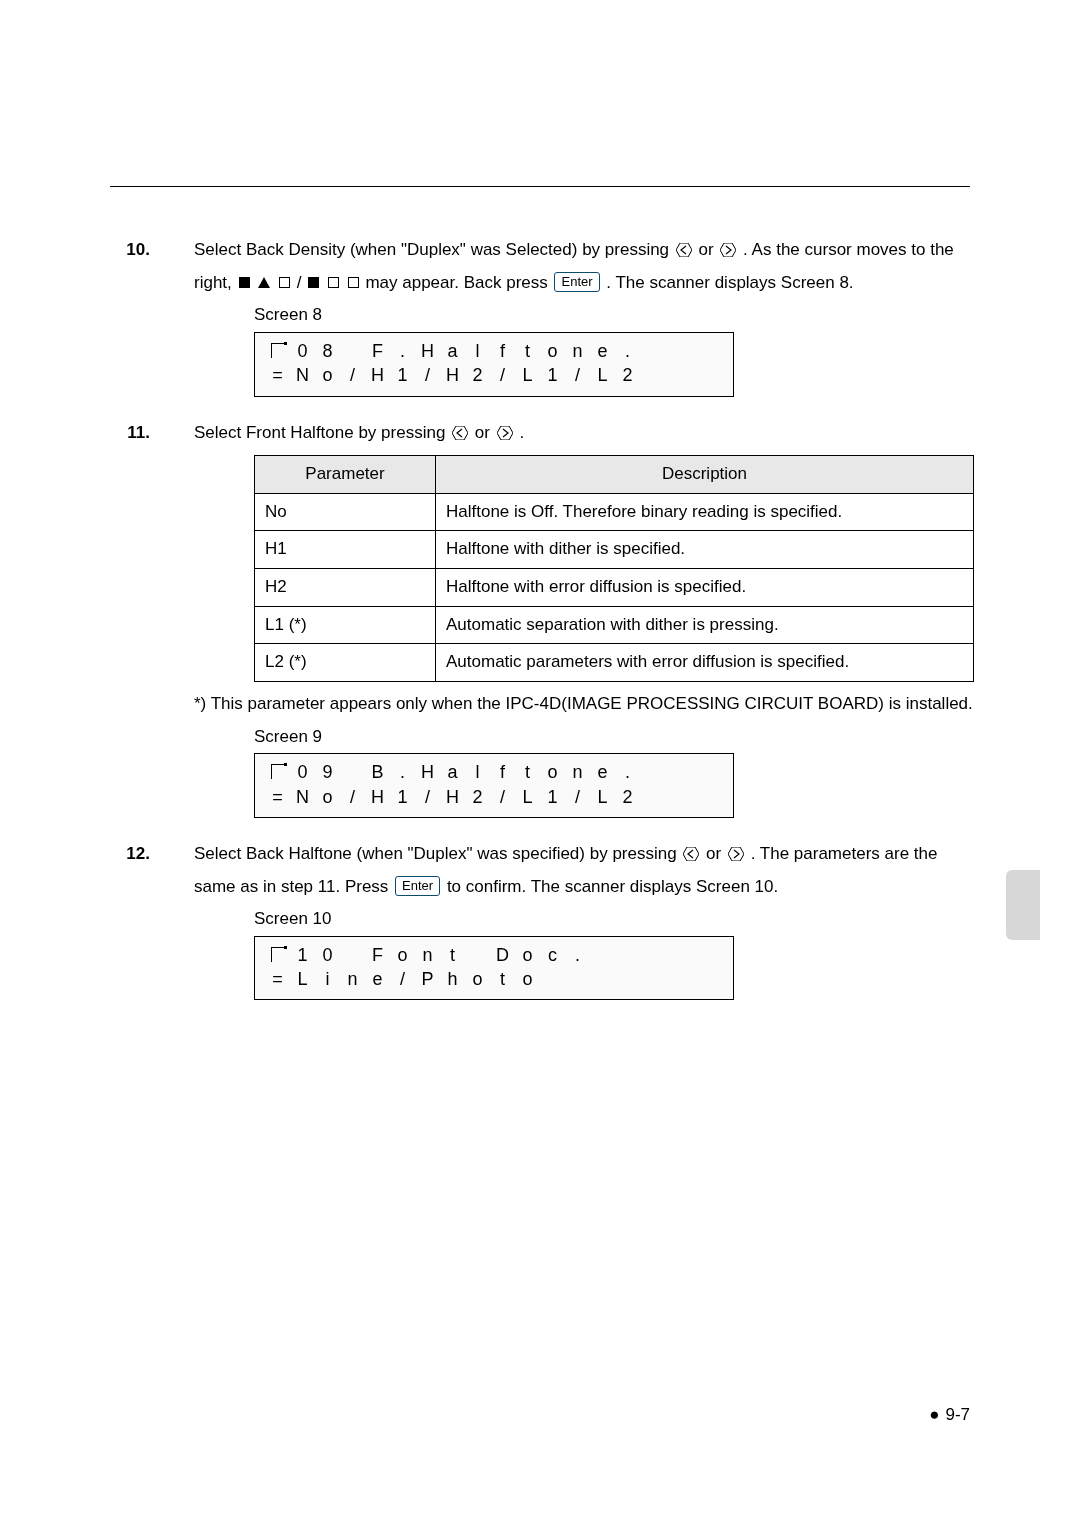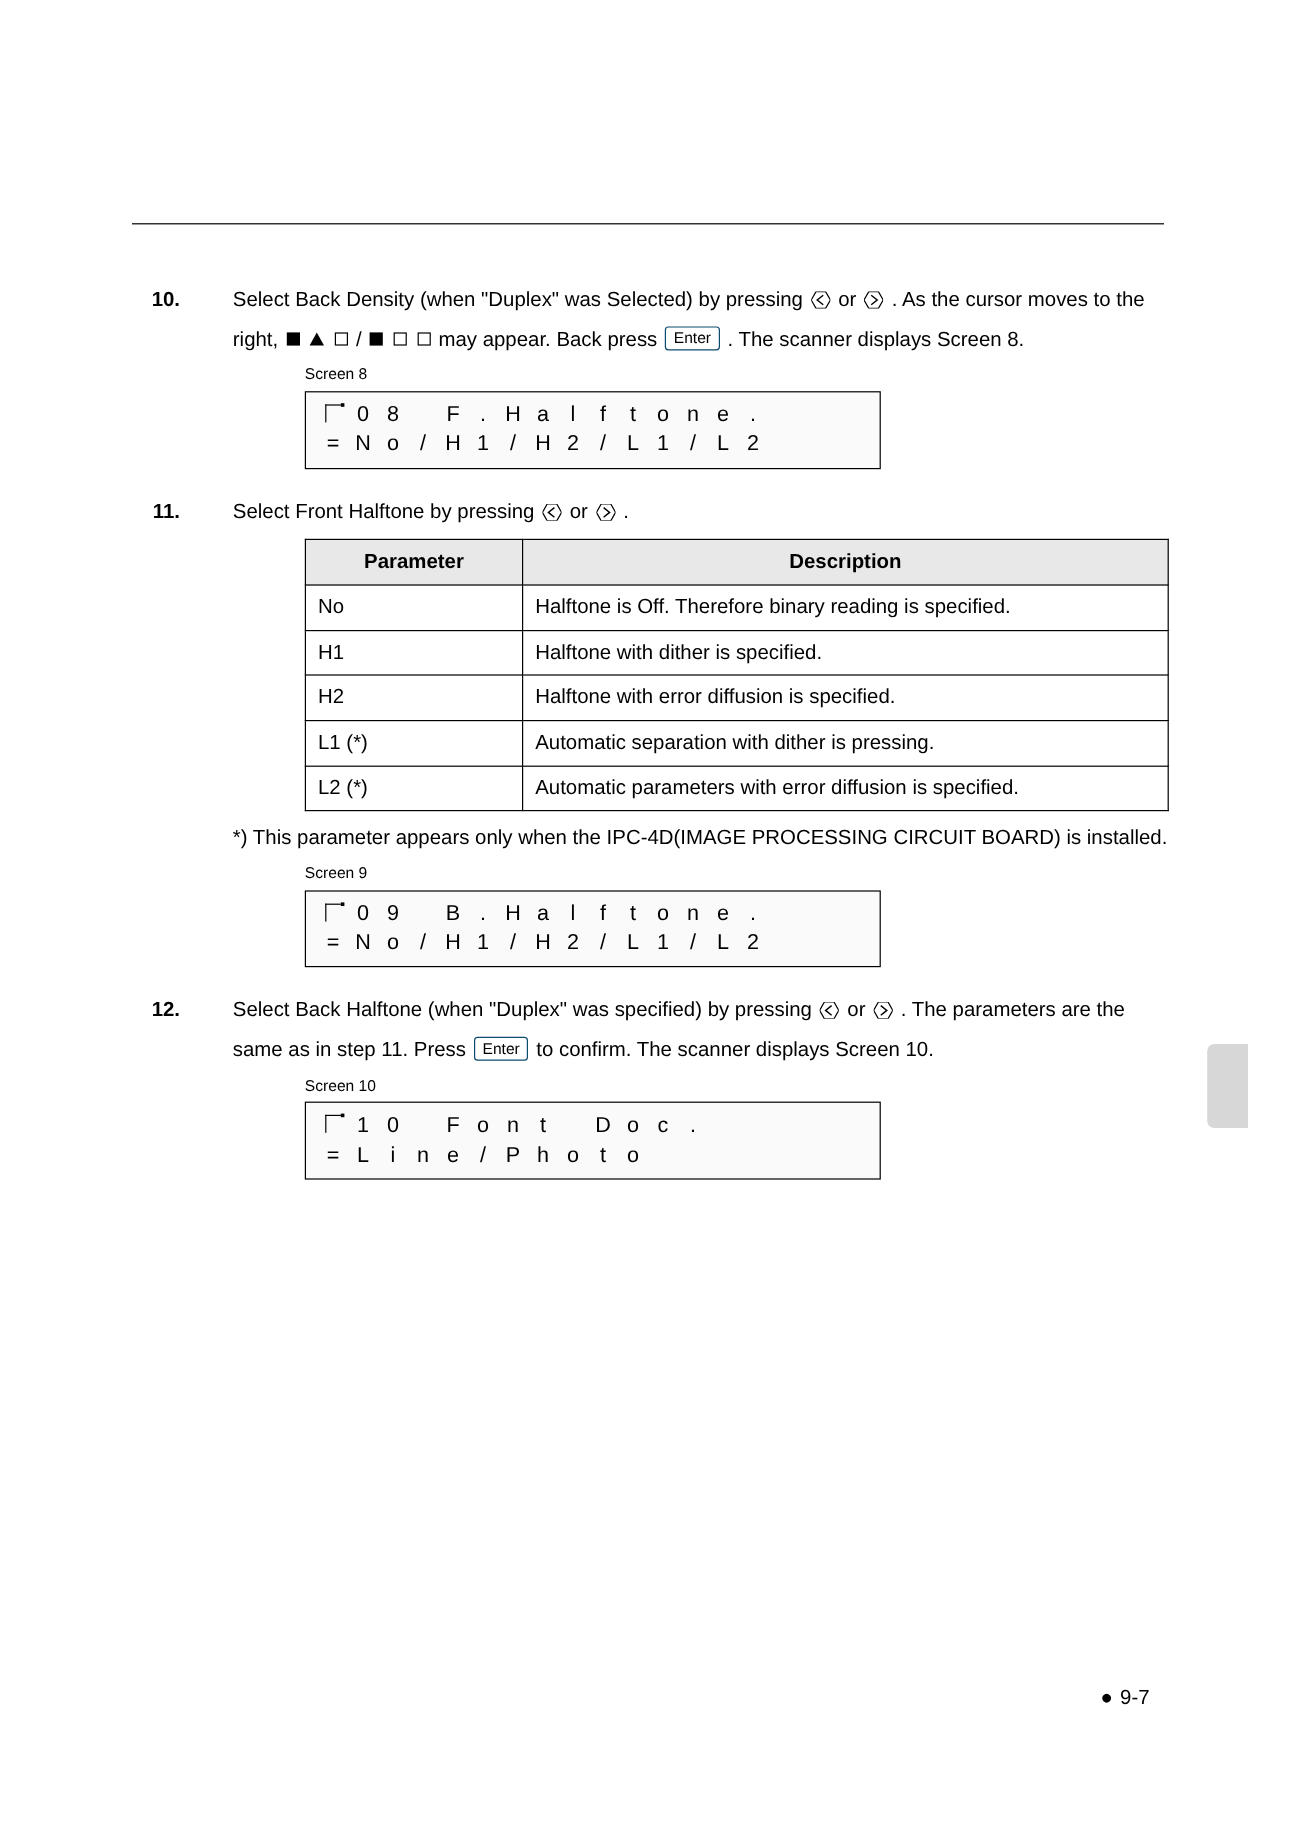--- a/index.html
+++ b/index.html
@@ -38,21 +38,21 @@
     position: absolute;
     right: 40px;
     top: 870px;
     width: 34px;
     height: 70px;
     background: #d7d7d7;
     border-radius: 6px 0 0 6px;
   }
   .footer {
     position: absolute;
-    right: 122px;
+    right: 110px;
     bottom: 100px;
     font-size: 17px;
     margin-left: 36px;
   }
   .footer .bullet {
     display: inline-block;
     vertical-align: middle;
     margin-right: 6px;
   }
   .step {
@@ -90,21 +90,21 @@
     margin: 0 2px;
   }
   .triangle-filled {
     display:inline-block;width:0;height:0;border-left:6px solid transparent;border-right:6px solid transparent;border-bottom:11px solid #000;vertical-align:0;margin:0 2px;
   }
   .square-open {
     display:inline-block;width:9px;height:9px;border:1px solid #000;vertical-align:0;margin:0 2px;
   }
   .screen-label {
     margin: 6px 0 4px 60px;
-    font-size: 13px;
+    font-size: 17px;
   }
   .lcd {
     margin: 0 0 24px 60px;
     width: 480px;
     box-sizing: border-box;
     border: 1.5px solid #000;
     background: #fafafa;
     padding: 6px 10px 8px 10px;
     font-family: Arial, Helvetica, sans-serif;
     font-size: 18px;
@@ -141,21 +141,21 @@
     font-size: 17px;
   }
   table.param th, table.param td {
     border: 1px solid #000;
     padding: 6px 10px;
     text-align: left;
     vertical-align: top;
   }
   table.param th {
     background: #e8e8e8;
-    font-weight: bold;
+    font-weight: normal;
     text-align: center;
   }
   table.param th:first-child { width: 160px; }
   .footnote {
     margin: 8px 0 22px 44px;
   }
   .after-table {
     margin: 0 0 0 44px;
   }
   svg.hex { vertical-align: -2px; }

